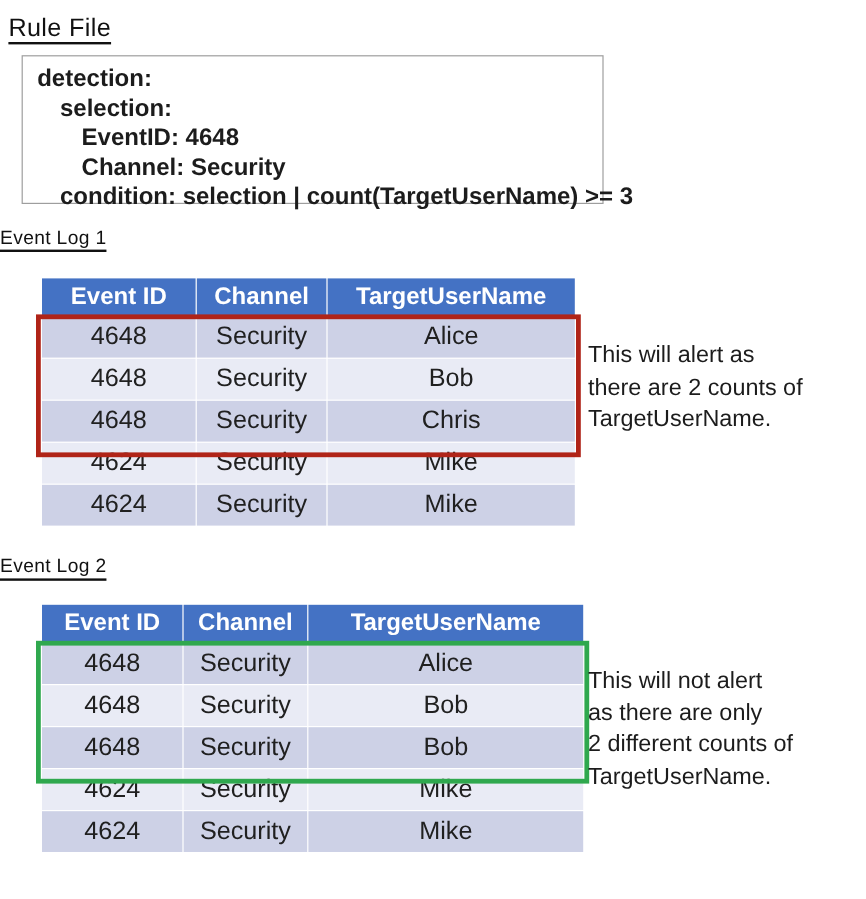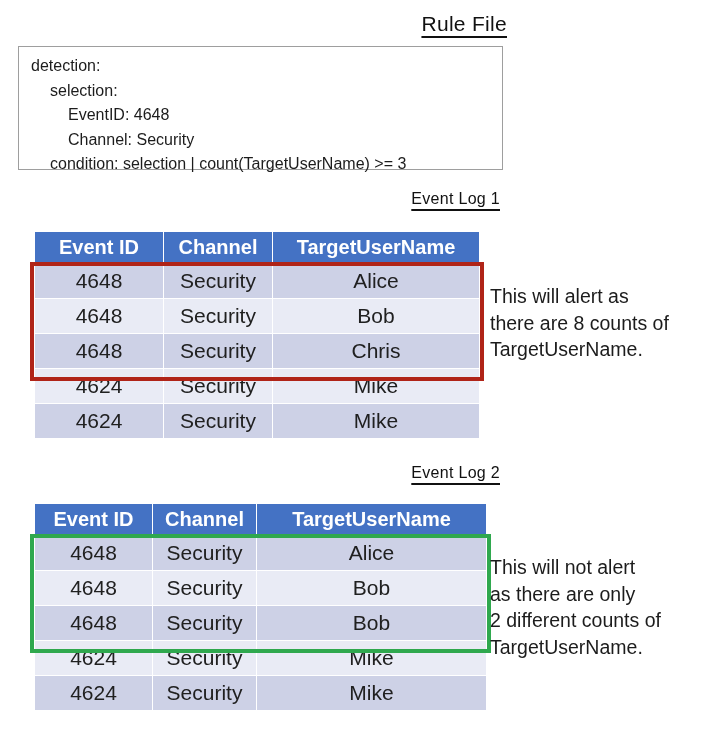--- a/index.html
+++ b/index.html
@@ -11,45 +11,46 @@
   .canvas {
     position: relative;
     width: 722px;
     height: 749px;
     background: #ffffff;
     overflow: hidden;
   }
   .section-title {
     position: absolute;
     width: 500px;
-    text-align: right;
+    text-align: left;
     font-size: 21px;
     letter-spacing: 0.3px;
     color: #111111;
     text-decoration: underline;
     text-underline-offset: 5px;
     text-decoration-thickness: 1.5px;
   }
   #rule-title  { left: 7px;  top: 12px; }
   #log1-title  { left: 0px;  top: 190px; font-size: 16px; }
   #log2-title  { left: 0px;  top: 464px; font-size: 16px; }
 
   .rule-box {
     position: absolute;
     left: 18px; top: 46px;
     width: 485px; height: 124px;
     border: 1.5px solid #9e9e9e;
     background: #ffffff;
     padding: 7px 0 0 12px;
   }
   .code-line {
-    font-size: 16px;
+    font-size: 20px;
     line-height: 24.5px;
     white-space: nowrap;
     color: #1c1c1c;
+    font-weight: bold;
   }
   .ind0 { padding-left: 0; }
   .ind1 { padding-left: 19px; }
   .ind2 { padding-left: 37px; }
 
   .etable {
     position: absolute;
     display: grid;
     gap: 1px;
     background: #ffffff;
@@ -132,21 +133,21 @@
     <div class="td band-light">Security</div>
     <div class="td band-light">Mike</div>
 
     <div class="td band-dark">4624</div>
     <div class="td band-dark">Security</div>
     <div class="td band-dark">Mike</div>
 
     <div class="outline outline-red"></div>
   </div>
   <div class="annotation" id="log1-note">This will alert as
-there are 8 counts of
+there are 2 counts of
 TargetUserName.</div>
 
   <div class="section-title" id="log2-title">Event Log 2</div>
   <div class="etable" id="log2-table">
     <div class="th">Event ID</div>
     <div class="th">Channel</div>
     <div class="th">TargetUserName</div>
 
     <div class="td band-dark">4648</div>
     <div class="td band-dark">Security</div>

